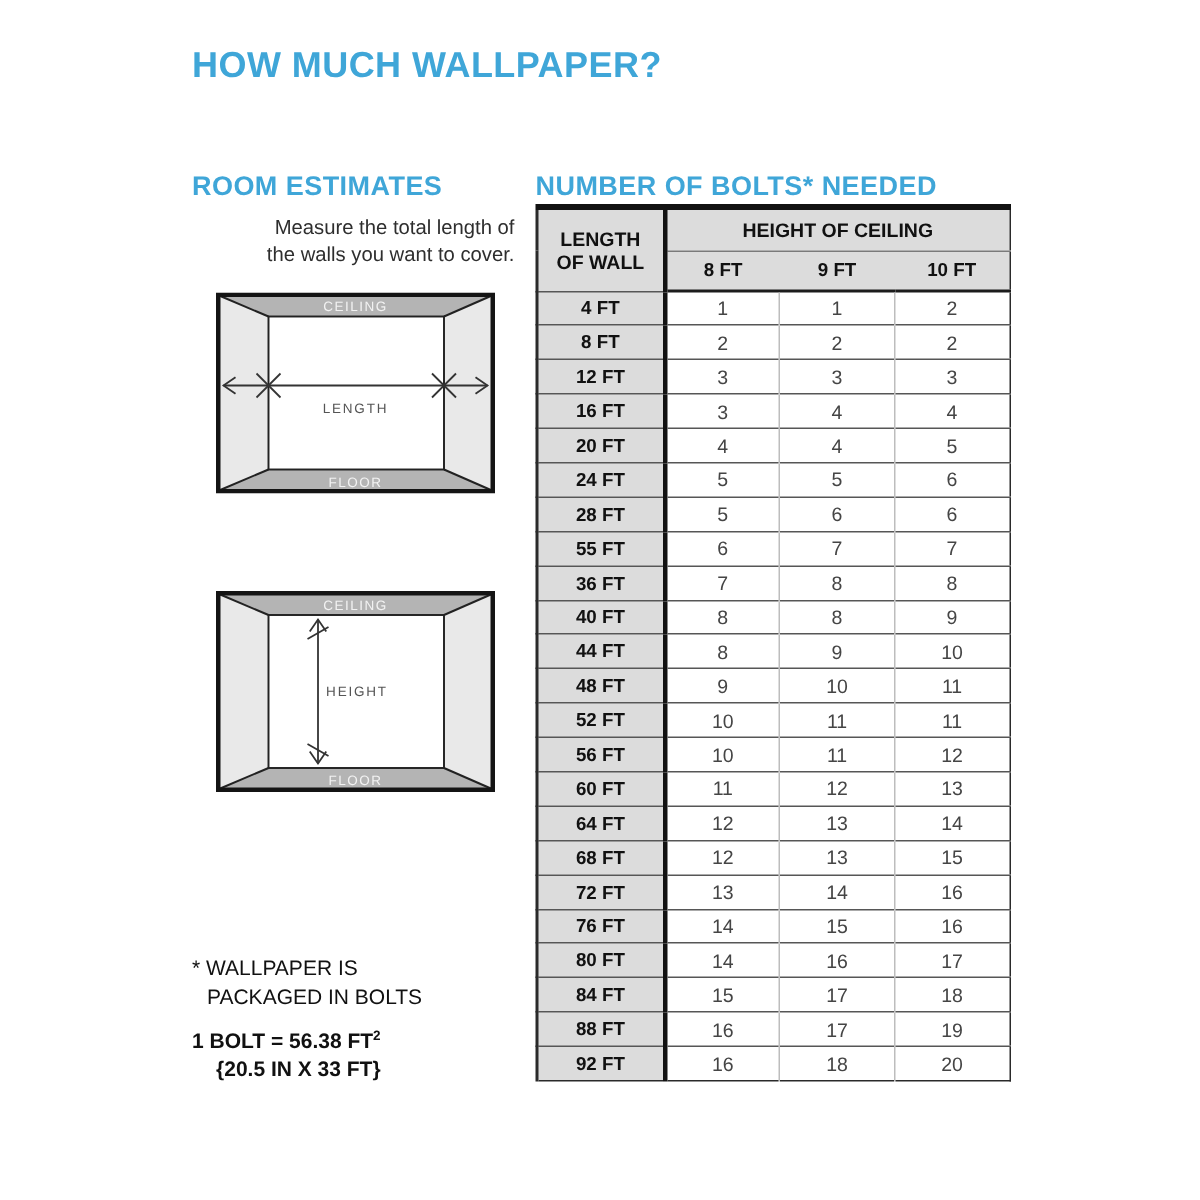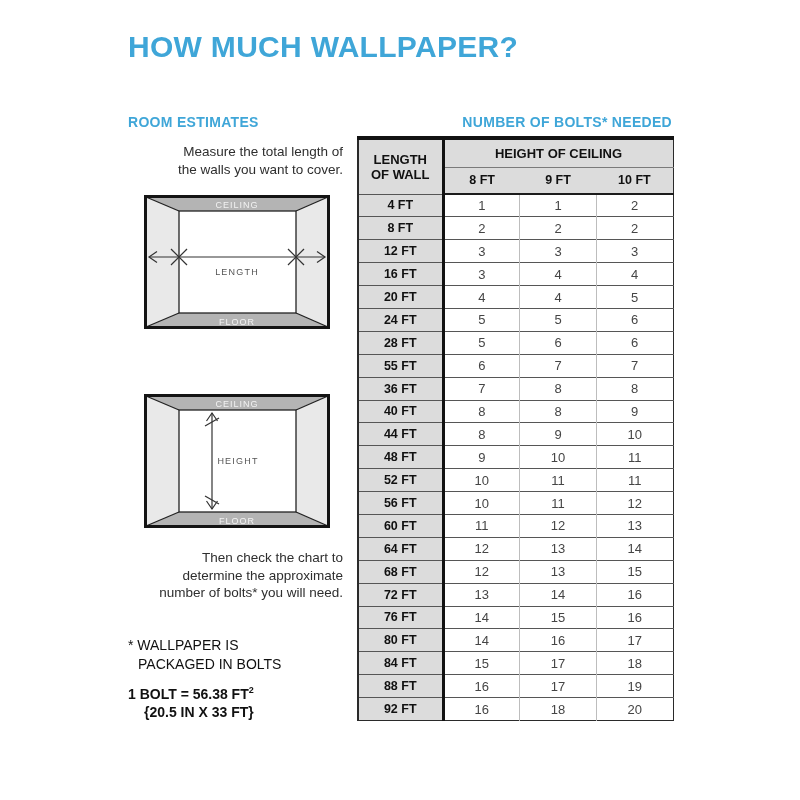--- a/index.html
+++ b/index.html
@@ -1,26 +1,26 @@
 <!DOCTYPE html>
 <html><head>
 <meta charset="utf-8">
 <style>
   * { margin:0; padding:0; box-sizing:border-box; }
   html,body { background:#ffffff; }
   body { font-family:"Liberation Sans", sans-serif; }
   .page { position:relative; width:800px; height:800px; background:#ffffff; overflow:hidden; }
 
-  .title { position:absolute; left:128px; top:30px; font-size:30px; font-weight:bold;
+  .title { position:absolute; left:128px; top:30px; font-size:24px; font-weight:bold;
            color:#3FA6D8; letter-spacing:.3px; }
 
-  .section-heading { position:absolute; font-size:14px; font-weight:bold; color:#3FA6D8;
+  .section-heading { position:absolute; font-size:18px; font-weight:bold; color:#3FA6D8;
                      letter-spacing:.3px; }
   .heading-left { left:128px; top:114px; }
-  .heading-right { left:357px; top:114px; width:315px; text-align:right; }
+  .heading-right { left:357px; top:114px; width:315px; text-align:left; }
 
   .step { position:absolute; left:128px; width:215px; font-size:13.5px; line-height:17.5px;
           color:#2e2e2e; white-space:pre-line;text-align:right; }
   .step1 { top:143px; }
   .step2 { top:347px; }
   .step3 { top:549px; }
 
   .diagram { position:absolute; left:144px; width:164px; height:134px;text-decoration:underline; }
   .diagram1 { top:195px; }
   .diagram2 { top:394px; }
@@ -109,23 +109,20 @@
         <line x1="68" y1="19" x2="68" y2="115"></line>
         <polyline points="62.5,27 68,19 73.5,27"></polyline>
         <polyline points="62.5,107 68,115 73.5,107"></polyline>
         <line x1="61" y1="32" x2="75" y2="24"></line>
         <line x1="61" y1="102" x2="75" y2="110"></line>
       </g>
       <text x="94" y="70" text-anchor="middle" class="measure-label">HEIGHT</text>
     </svg>
   </div>
 
-  <div class="step step3">Then check the chart to
-determine the approximate
-number of bolts* you will need.</div>
 
   <div class="footnote">
     <div>* WALLPAPER IS</div>
     <div class="indent">PACKAGED IN BOLTS</div>
   </div>
 
   <div class="bolt-spec">
     <div><span>1 BOLT = 56.38 FT</span><sup>2</sup></div>
     <div>{20.5 IN X 33 FT}</div>
   </div>

